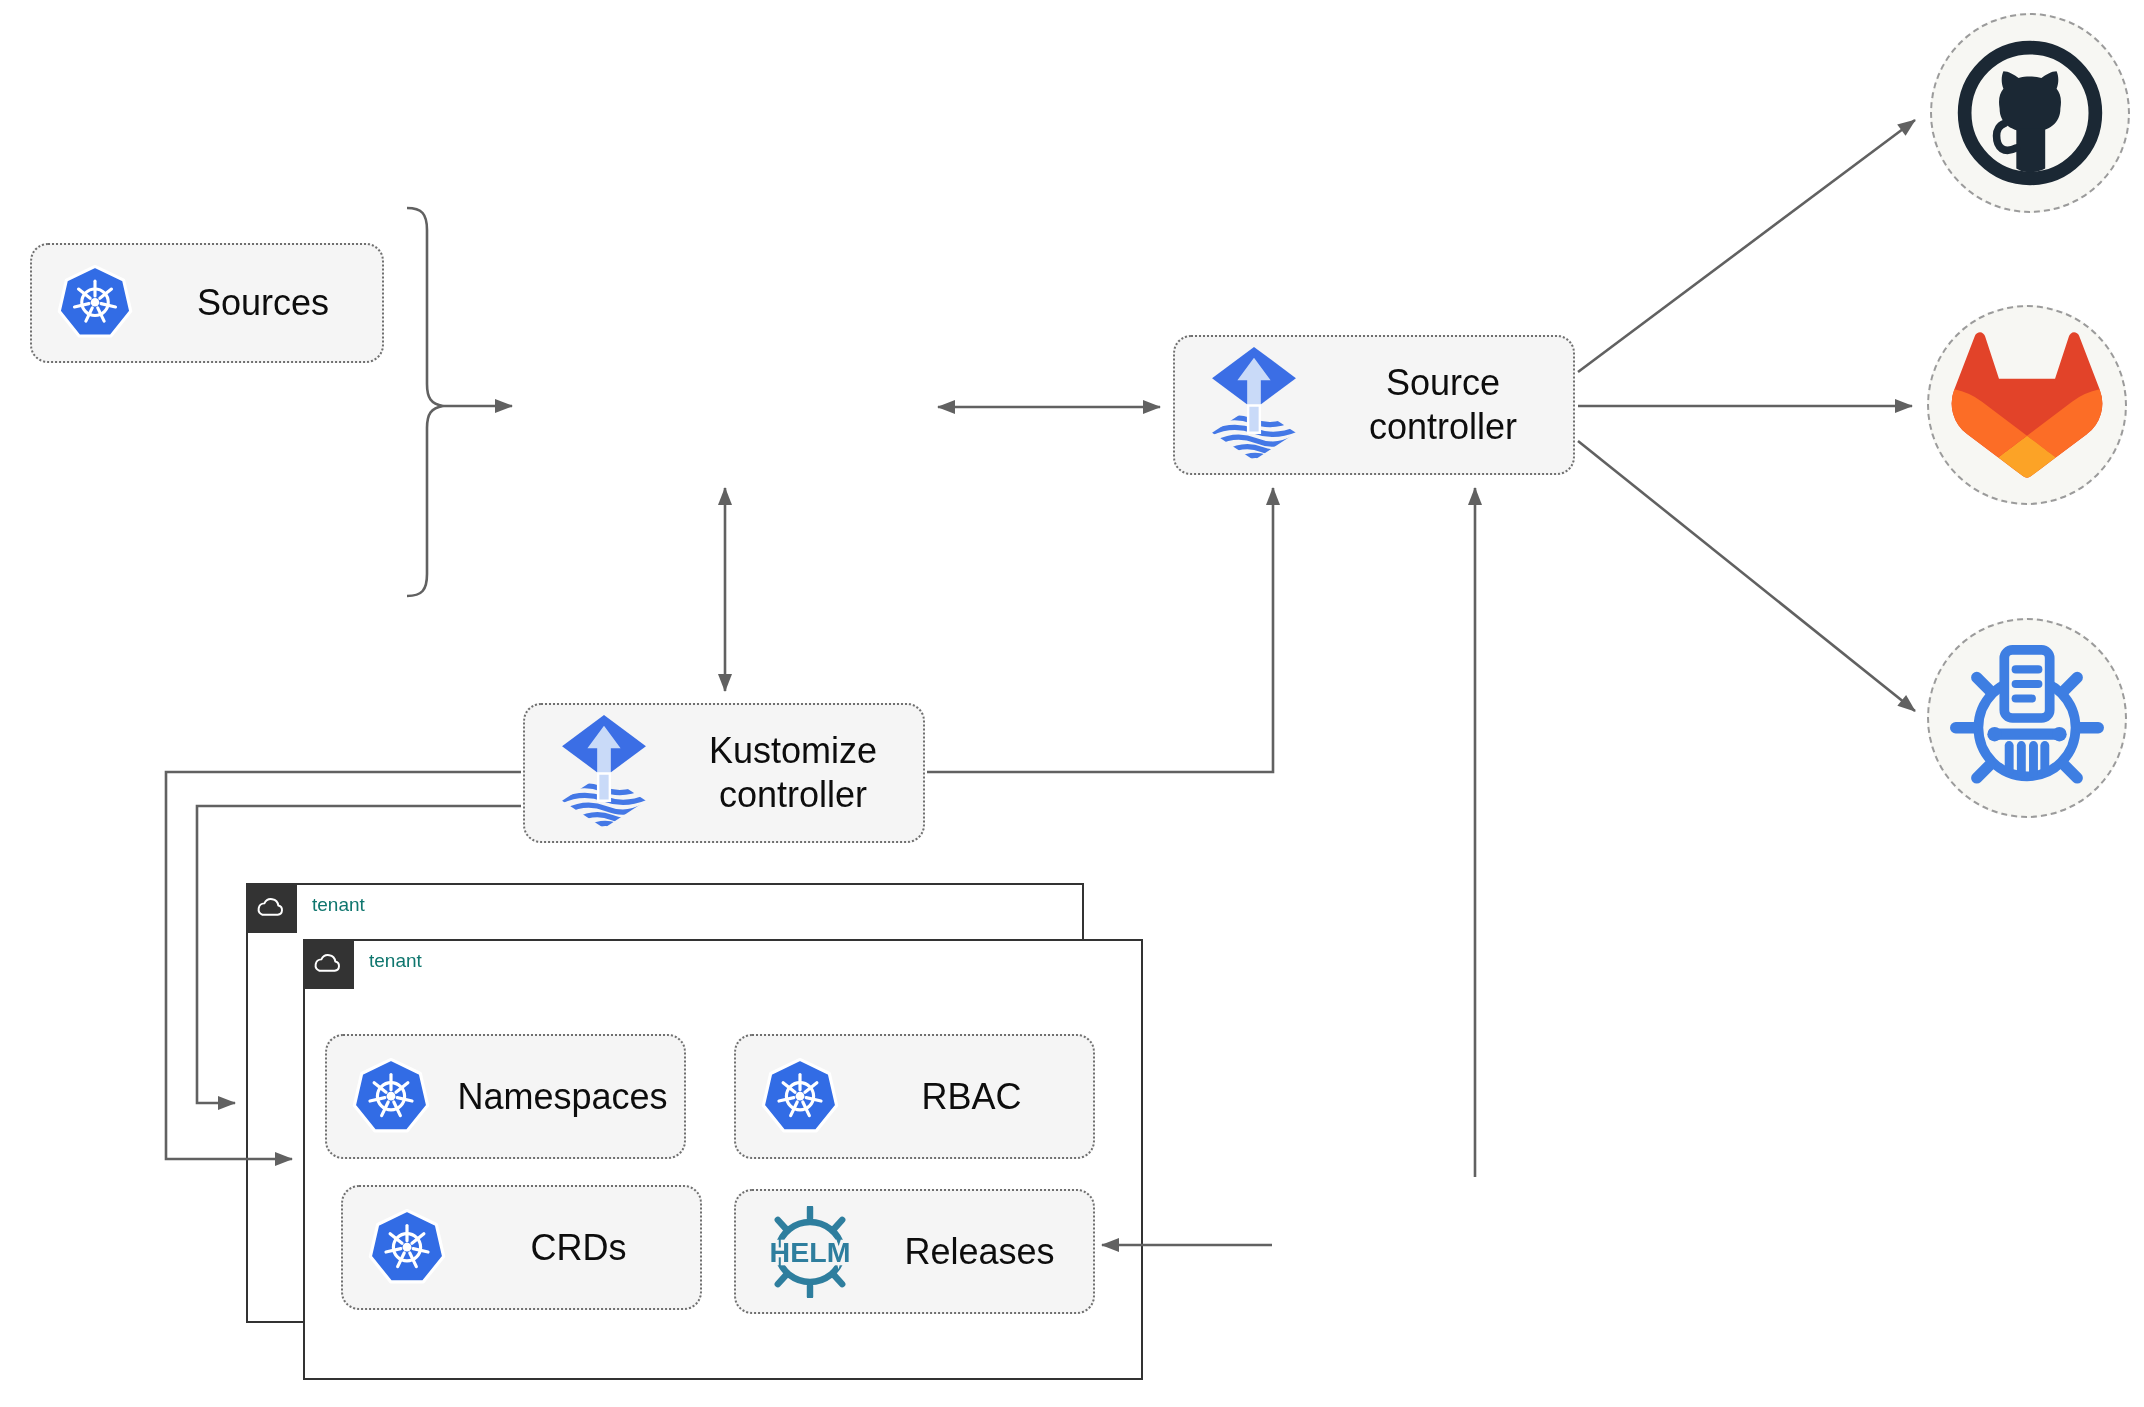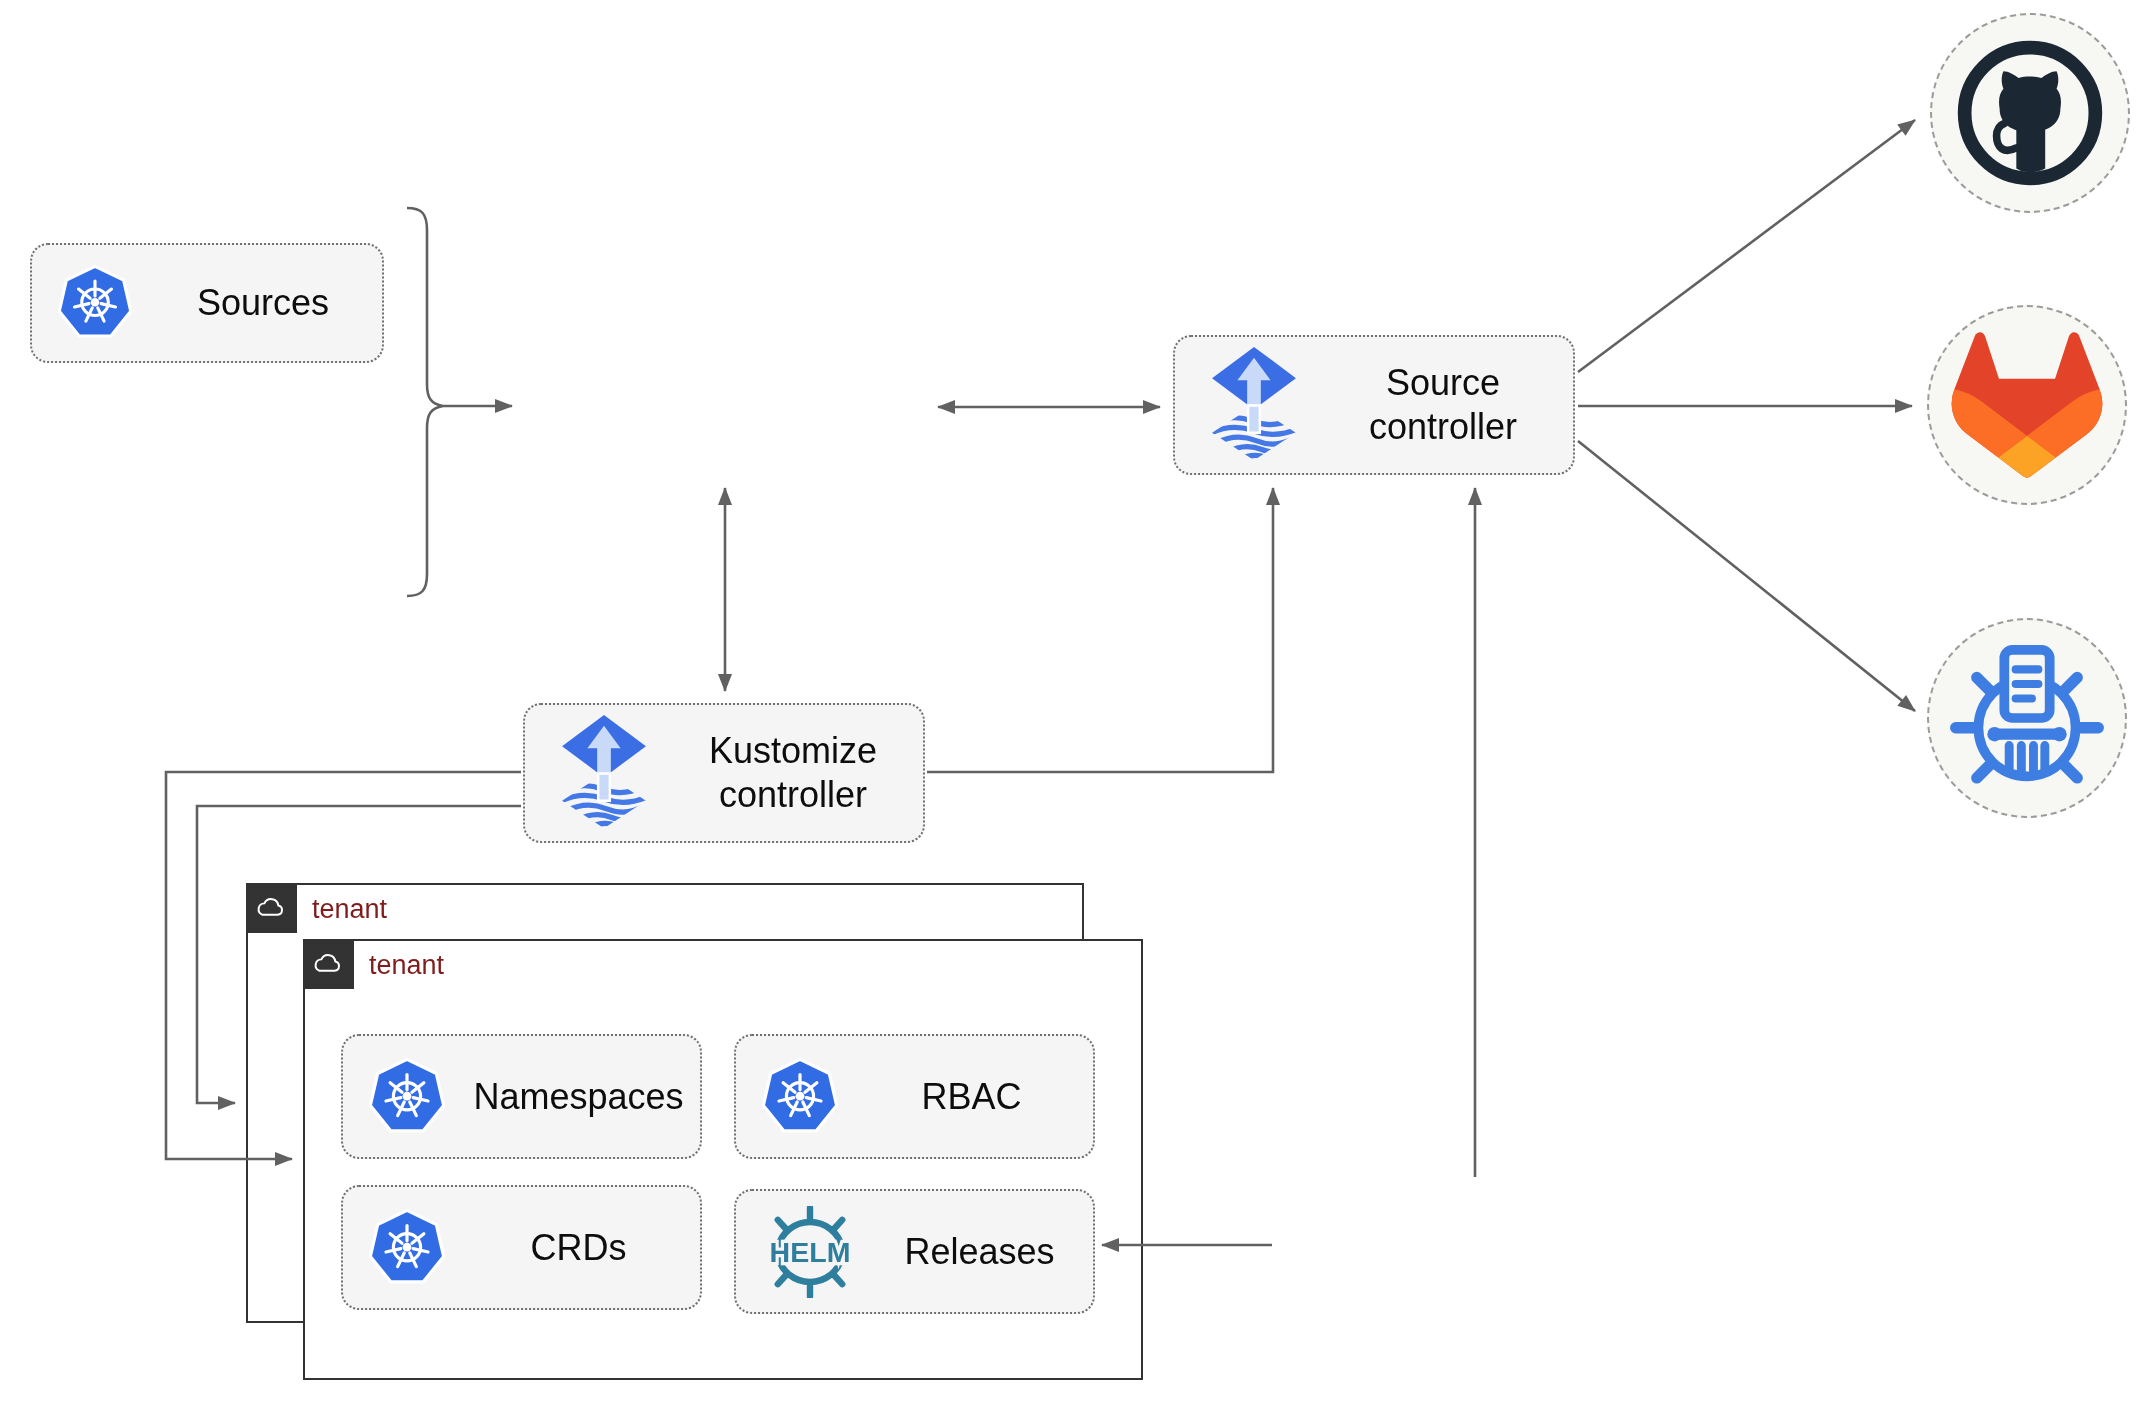--- a/index.html
+++ b/index.html
@@ -10,21 +10,21 @@
   .node .icon{flex:0 0 auto;margin-left:24px;display:block;}
   .node .lbl{flex:1 1 auto;text-align:center;font-size:36px;color:#0d0d0d;
              line-height:1.22;padding:0 16px 0 10px;}
   .node .lbl.nowrap{white-space:nowrap;}
   .ep{position:absolute;width:200px;height:200px;border-radius:50%;
       border:2.5px dashed #9b9b9b;background:#f7f7f3;display:flex;
       align-items:center;justify-content:center;box-sizing:border-box;}
   .tenant{position:absolute;background:#ffffff;border:2.5px solid #333333;box-sizing:border-box;}
   .tab{position:absolute;left:-2.5px;top:-2.5px;width:51px;height:50px;background:#333333;
        display:flex;align-items:center;justify-content:center;}
-  .tlbl{position:absolute;left:64px;top:9px;font-size:27px;color:#7f1d1d;}
+  .tlbl{position:absolute;left:64px;top:9px;font-size:19px;color:#0f766e;}
   svg.overlay{position:absolute;left:0;top:0;width:2144px;height:1407px;pointer-events:none;}
   .hidden-defs{position:absolute;width:0;height:0;overflow:hidden;}
   .helm-word{font-family:"Liberation Sans",sans-serif;}
 </style>
 </head>
 <body>
 
 <svg class="hidden-defs" aria-hidden="true">
   <defs>
     <symbol id="sym-k8s" viewBox="0 0 100 100">
@@ -159,21 +159,21 @@
   </div>
 
   <div class="tenant" style="left:303px;top:939px;width:840px;height:441px;">
     <div class="tab">
       <svg width="32" height="22">
           <use href="#sym-cloud"></use>
         </svg>
     </div>
     <span class="tlbl">tenant</span>
 
-    <div class="node" style="left:36px;top:93px;width:361px;height:125px;">
+    <div class="node" style="left:20px;top:93px;width:361px;height:125px;">
       <svg class="icon" width="80" height="80">
           <use href="#sym-k8s"></use>
         </svg>
       <span class="lbl">Namespaces</span>
     </div>
     <div class="node" style="left:429px;top:93px;width:361px;height:125px;">
       <svg class="icon" width="80" height="80">
           <use href="#sym-k8s"></use>
         </svg>
       <span class="lbl">RBAC</span>

